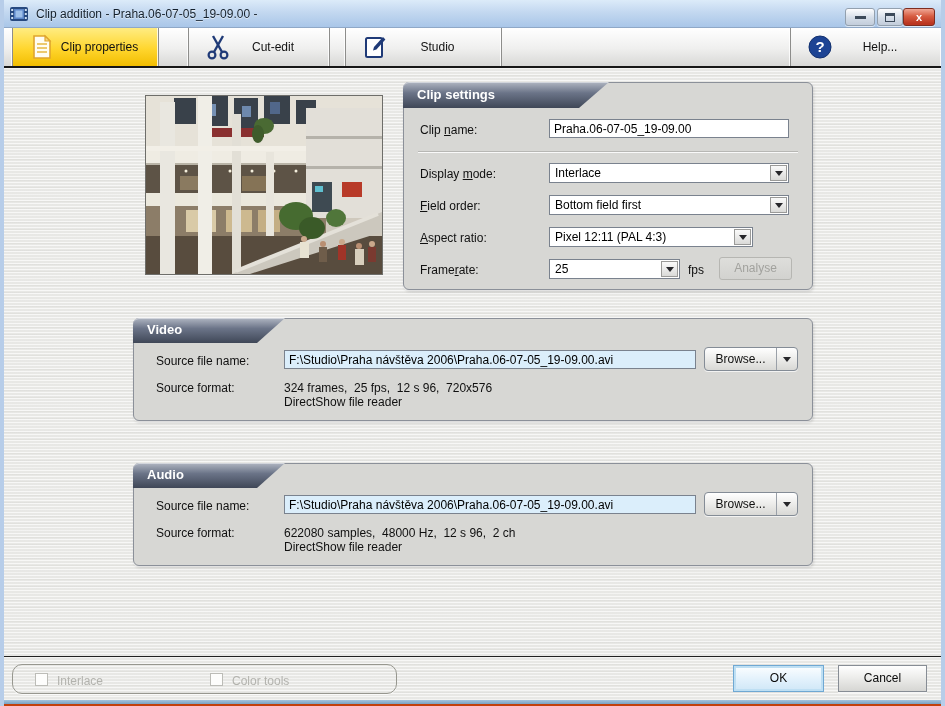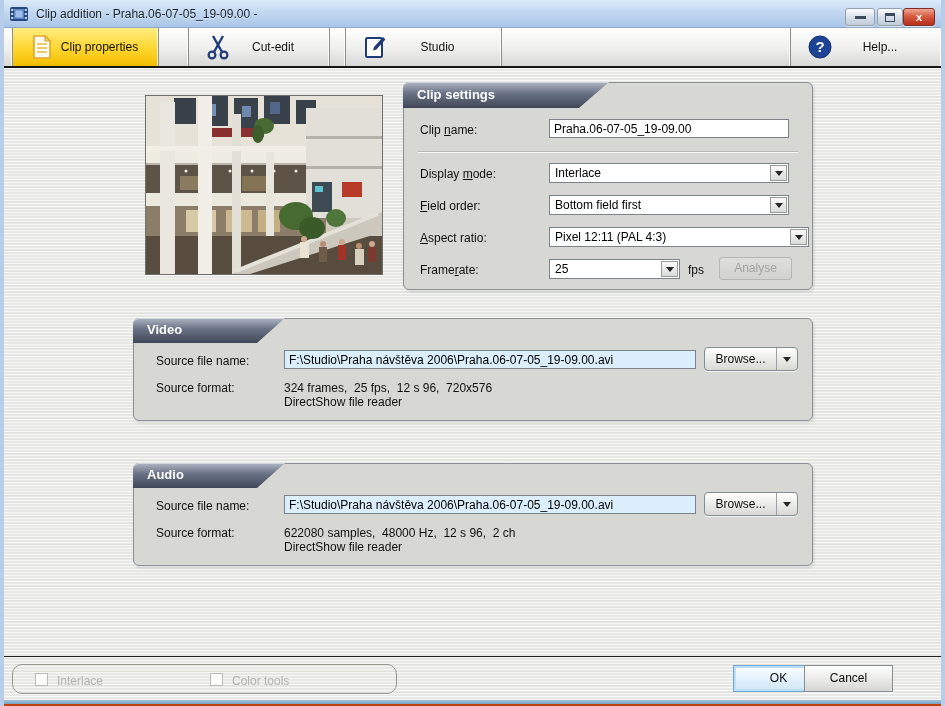--- a/index.html
+++ b/index.html
@@ -90,21 +90,21 @@
     border:1px solid #97978f; border-radius:10px; box-shadow:0 1px 0 rgba(255,255,255,.8); }
   .chk { position:absolute; top:8px; width:13px; height:13px; background:#fdfdfc;
     border:1px solid #bcbcb7; }
   .chklbl { position:absolute; top:9px; font-size:12px; color:#b3b3ae; }
 
   .btn { position:absolute; top:8px; height:27px; border-radius:0; font-size:12px; color:#0a0a0a;
     text-align:center; line-height:25px; cursor:pointer; }
   .btn.ok { left:729px; width:91px; border:1px solid #6fa8d3;
     background:linear-gradient(#fcfeff,#e4f2fc 50%,#cfe7f7);
     box-shadow:inset 0 0 0 2px #bedff3; }
-  .btn.cancel { left:800px; width:89px; border:1px solid #878d95;
+  .btn.cancel { left:834px; width:89px; border:1px solid #878d95;
     background:linear-gradient(#ffffff,#ebebe9 50%,#d6d6d3);
     box-shadow:0 1px 0 rgba(255,255,255,.7); }
 
   .bottom-frame { height:4px; background:linear-gradient(#a5c4dd,#7aa2c2); }
 
   u { text-decoration:underline; }
 </style>
 </head>
 <body>
 
@@ -260,21 +260,21 @@
 
       <span class="lbl" style="left:16px; top:116px;"><u>F</u>ield order:</span>
       <div class="combo" style="left:145px; top:112px; width:240px;">
         <span class="cval">Bottom field first</span>
         <span class="cbtn">
             <span class="tri"></span>
           </span>
       </div>
 
       <span class="lbl" style="left:16px; top:148px;"><u>A</u>spect ratio:</span>
-      <div class="combo" style="left:145px; top:144px; width:260px;">
+      <div class="combo" style="left:145px; top:144px; width:204px;">
         <span class="cval">Pixel 12:11 (PAL 4:3)</span>
         <span class="cbtn">
             <span class="tri"></span>
           </span>
       </div>
 
       <span class="lbl" style="left:16px; top:180px;">Frame<u>r</u>ate:</span>
       <div class="combo" style="left:145px; top:176px; width:131px;">
         <span class="cval">25</span>
         <span class="cbtn">

